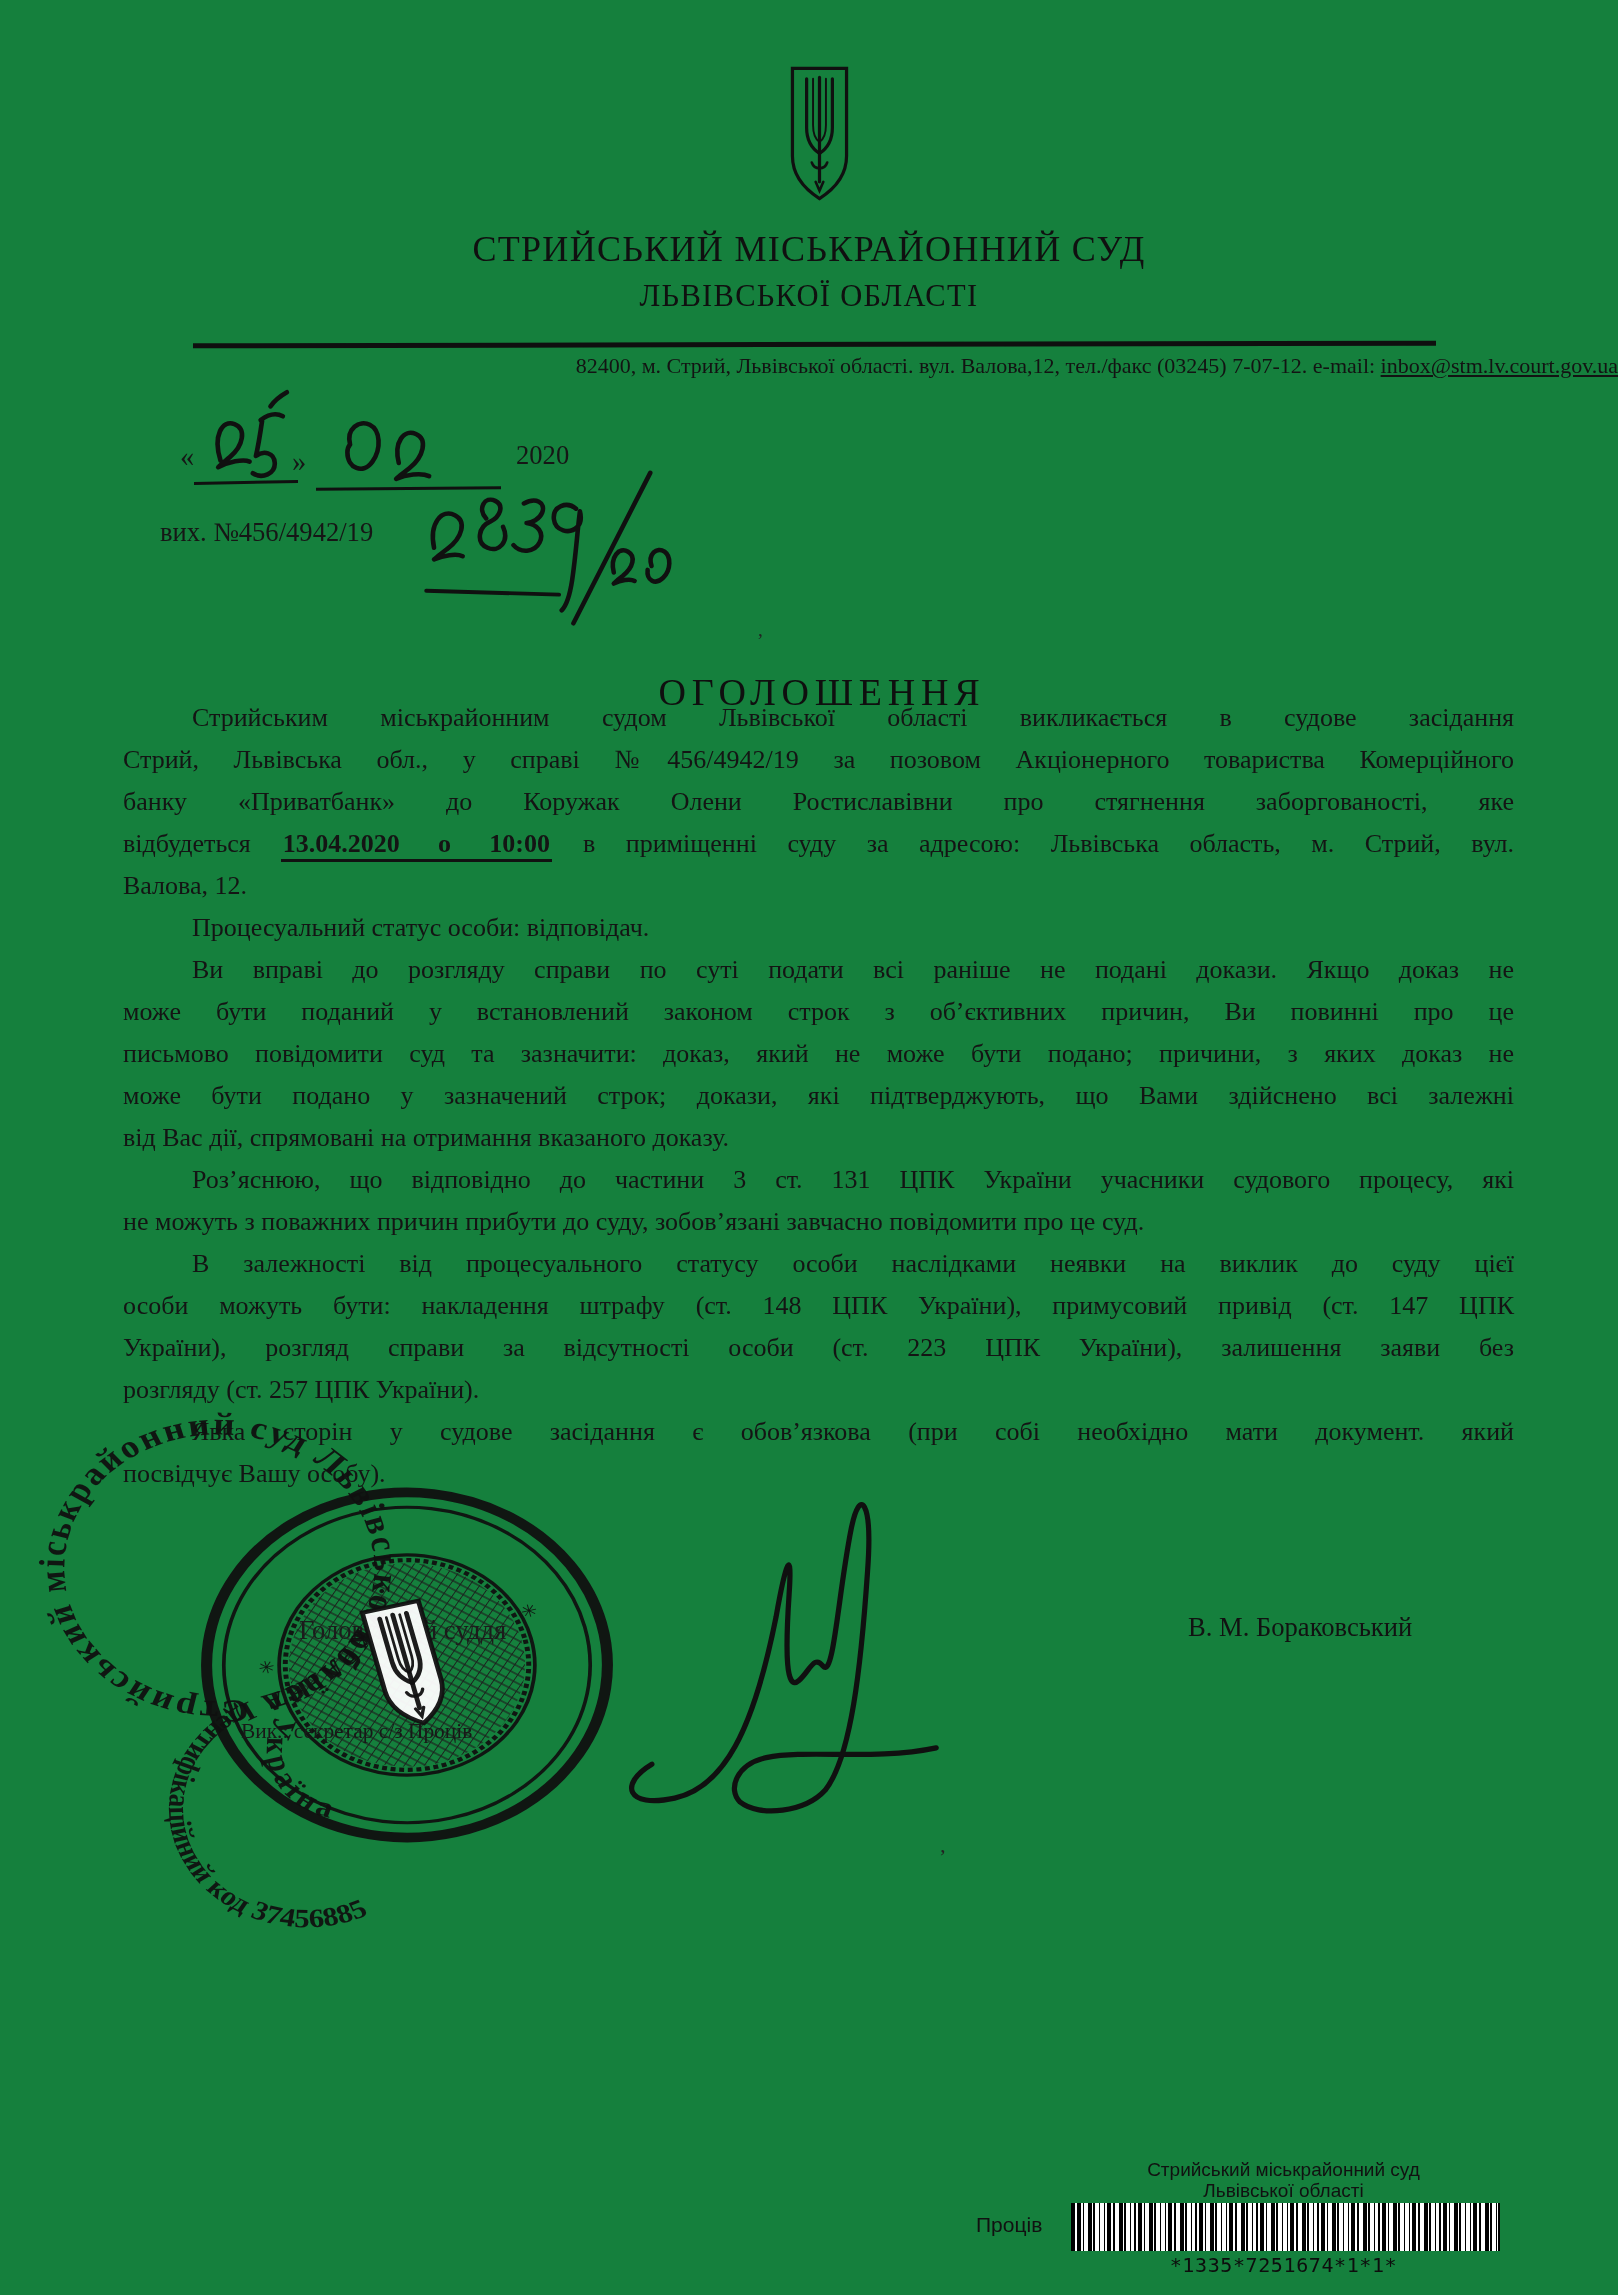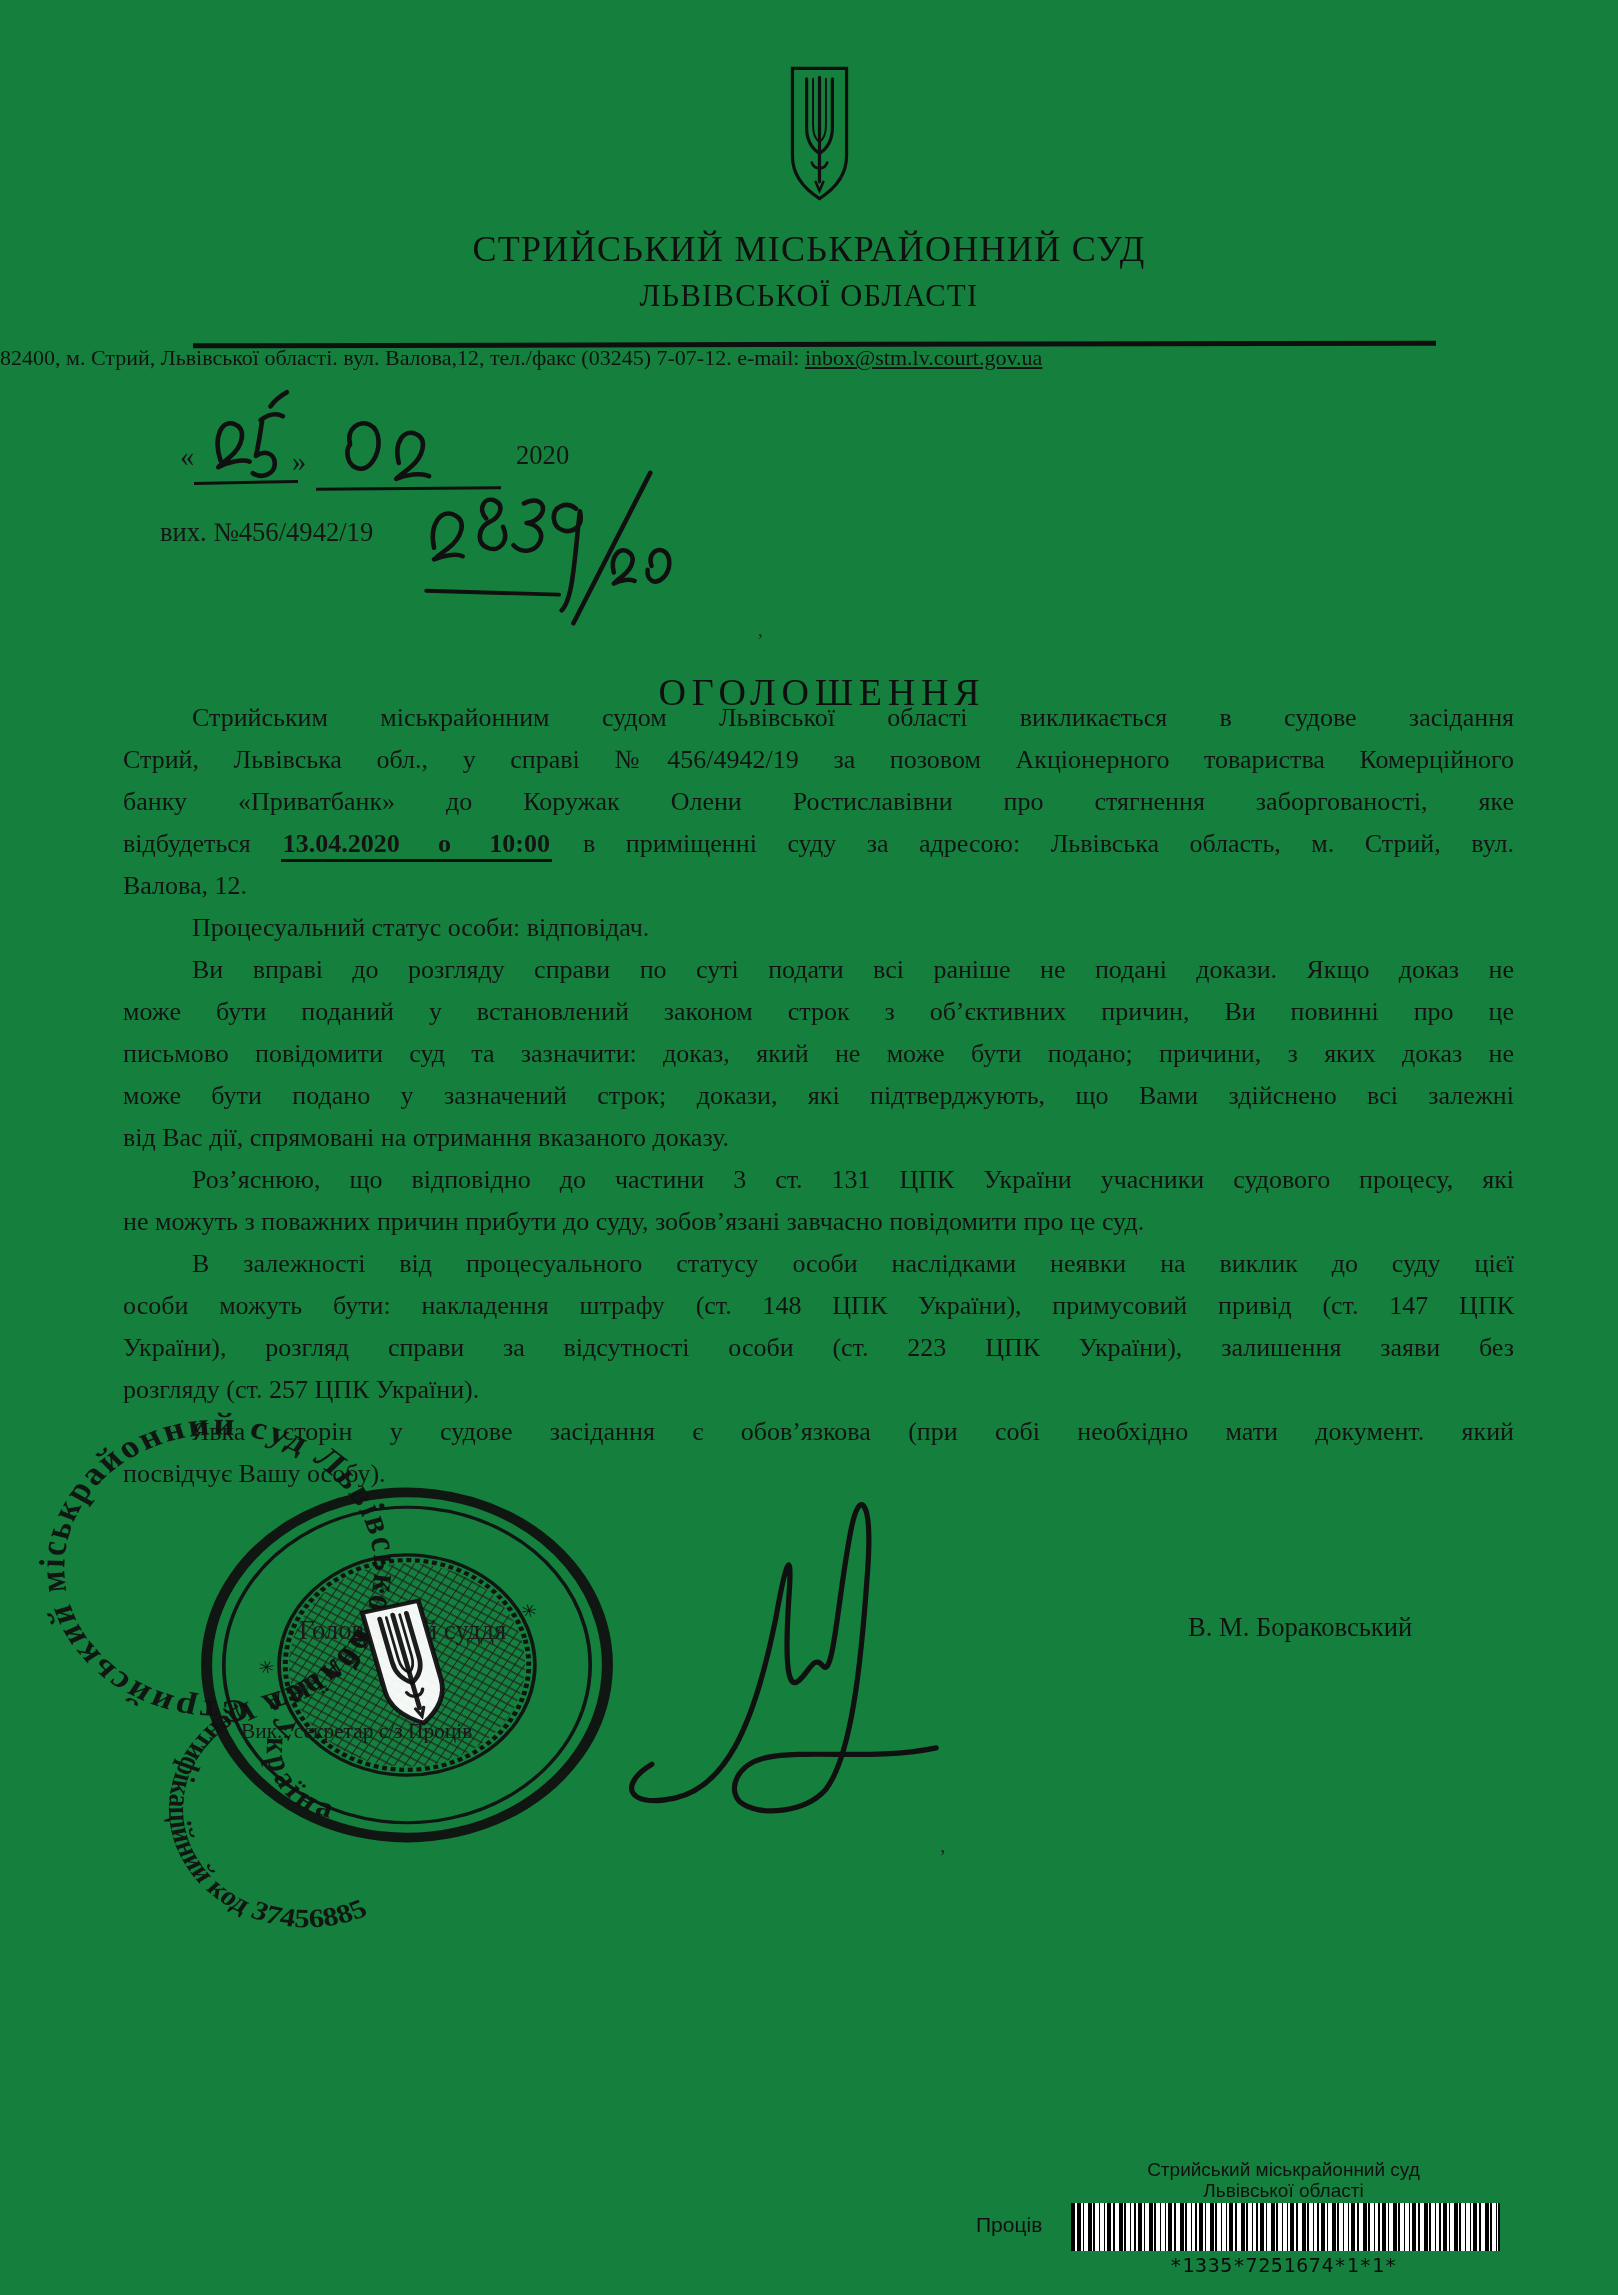--- a/index.html
+++ b/index.html
@@ -7,21 +7,21 @@
     position:relative; width:1618px; height:2295px; margin:0 auto;
     background:#15803d; overflow:hidden;
     font-family:"Liberation Serif", serif; color:#141414;
   }
   .abs { position:absolute; }
 
   
   .court-line1 { left:0; right:0; top:228px; text-align:center; font-size:36px; letter-spacing:1.3px; color:#101010; }
   .court-line2 { left:0; right:0; top:279px; text-align:center; font-size:30.5px; letter-spacing:1.3px; color:#101010; }
   .head-rule  { left:193px; top:342px; width:1243px; height:4.5px; background:#0f0f0f; transform:rotate(-0.12deg); }
-  .addr { left:0; right:0; top:345px; text-align:left; font-size:22px; color:#131313; }
+  .addr { left:0; right:0; top:353px; text-align:right; font-size:22px; color:#131313; }
   .addr .email { text-decoration:underline; }
 
   
   .q { font-size:28.5px; color:#161616; }
   .typed { font-size:26.6px; color:#161616; }
   .hw { stroke:#101010; fill:none; stroke-linecap:round; stroke-linejoin:round; }
   .uline { background:#101010; height:3.2px; }
 
   
   .title { left:0; right:0; top:670px; text-align:center; font-size:38px; letter-spacing:5.8px; padding-left:26px; color:#0f0f0f; }

